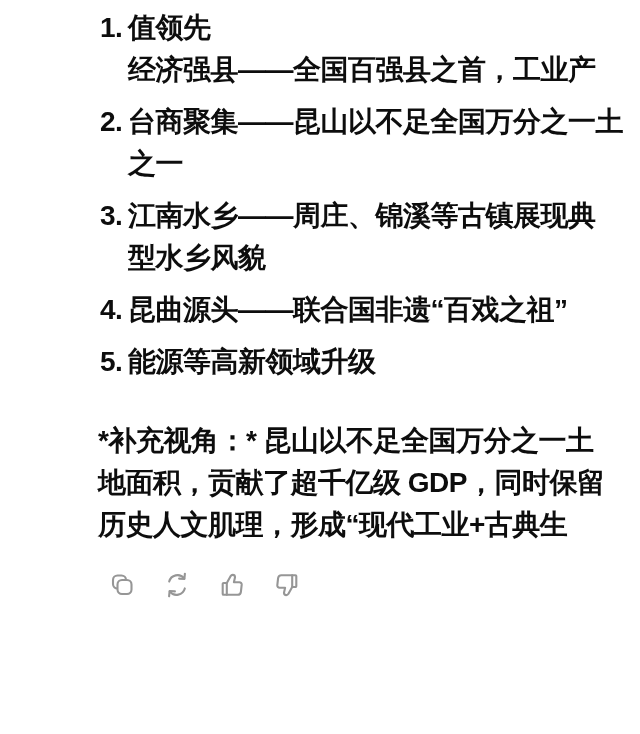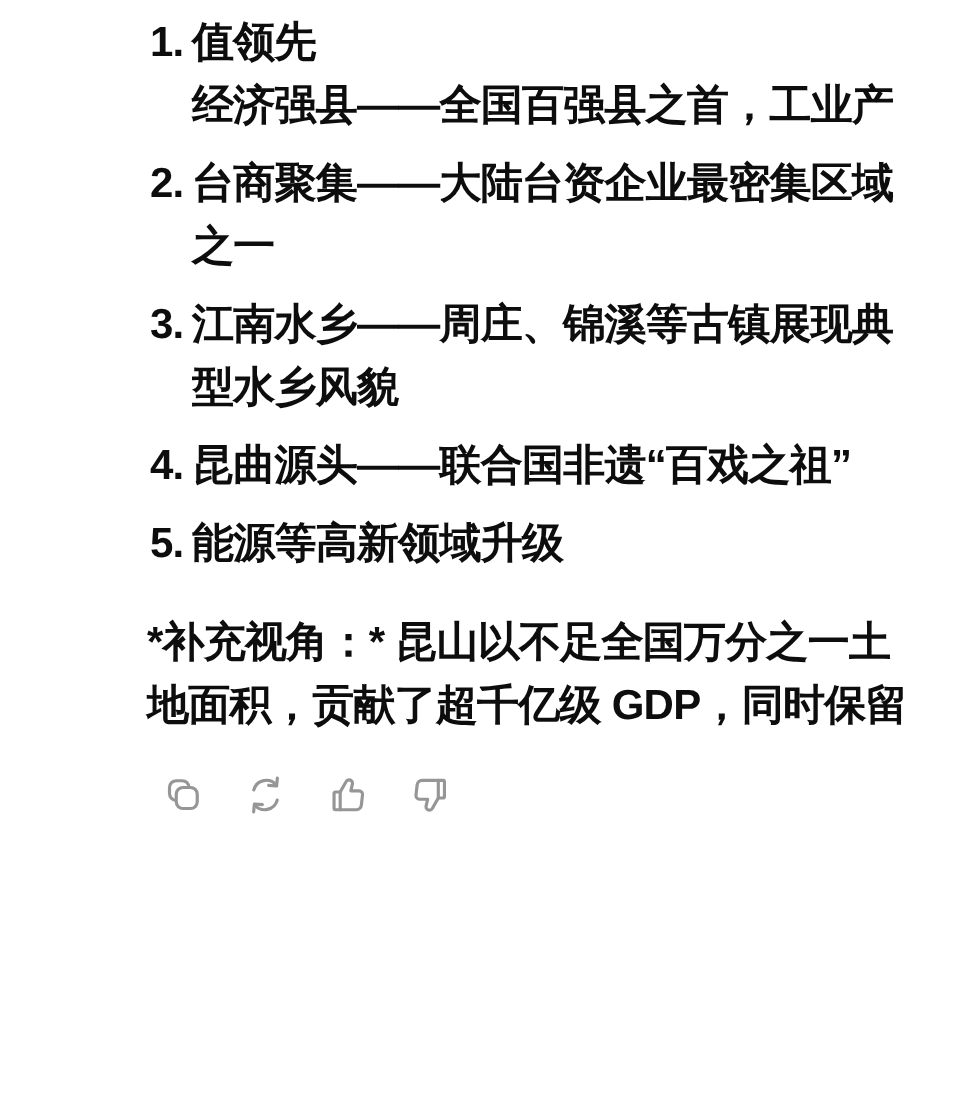--- a/index.html
+++ b/index.html
@@ -36,21 +36,21 @@
     flex: 0 0 30px;
     padding-left: 2px;
     box-sizing: border-box;
   }
   .item-text { flex: 1 1 auto; min-width: 0; }
   .line {
     display: block;
     white-space: nowrap;
   }
   .para {
-    margin: 24px 0 0 0;
+    margin: 37px 0 0 0;
   }
   .actions {
     display: flex;
     align-items: center;
     gap: 27px;
     margin: 25px 0 0 10px;
   }
   .action-btn {
     width: 28px;
     height: 28px;
@@ -83,21 +83,21 @@
     <li>
       <span class="num">1.</span>
       <span class="item-text">
         <span class="line">值领先</span>
         <span class="line">经济强县——全国百强县之首，工业产</span>
       </span>
     </li>
     <li>
       <span class="num">2.</span>
       <span class="item-text">
-        <span class="line">台商聚集——大陆台资企业最密集区域</span>
+        <span class="line">台商聚集——昆山以不足全国万分之一土</span>
         <span class="line">之一</span>
       </span>
     </li>
     <li>
       <span class="num">3.</span>
       <span class="item-text">
         <span class="line">江南水乡——周庄、锦溪等古镇展现典</span>
         <span class="line">型水乡风貌</span>
       </span>
     </li>
@@ -111,20 +111,21 @@
       <span class="num">5.</span>
       <span class="item-text">
         <span class="line">能源等高新领域升级</span>
       </span>
     </li>
   </ol>
 
   <p class="para">
     <span class="line">*补充视角：* 昆山以不足全国万分之一土</span>
     <span class="line">地面积，贡献了超千亿级 GDP，同时保留</span>
+    <span class="line">历史人文肌理，形成“现代工业+古典生</span>
   </p>
 
   <div class="actions">
 
     <button class="action-btn">
       <svg viewBox="0 0 28 28">
         <rect x="5" y="4.5" width="13" height="13" rx="4.5"></rect>
         <rect class="occlude" x="9.5" y="9" width="14" height="14" rx="4.5"></rect>
       </svg>
     </button>

